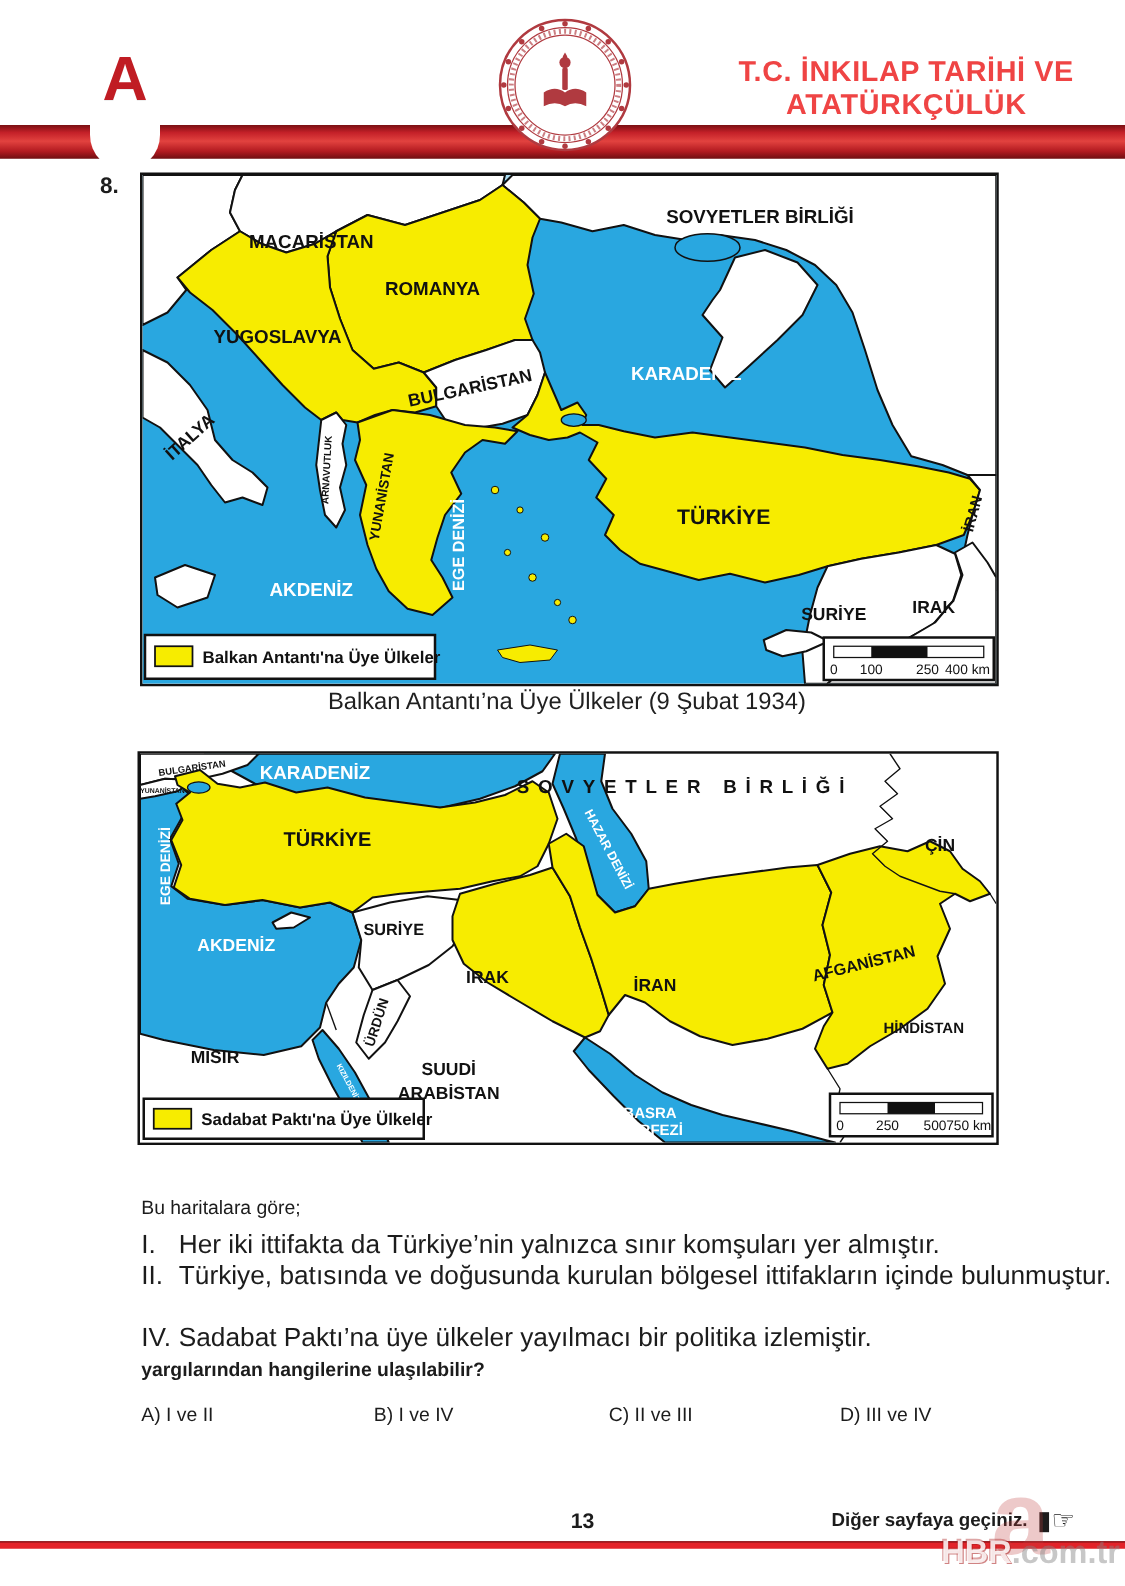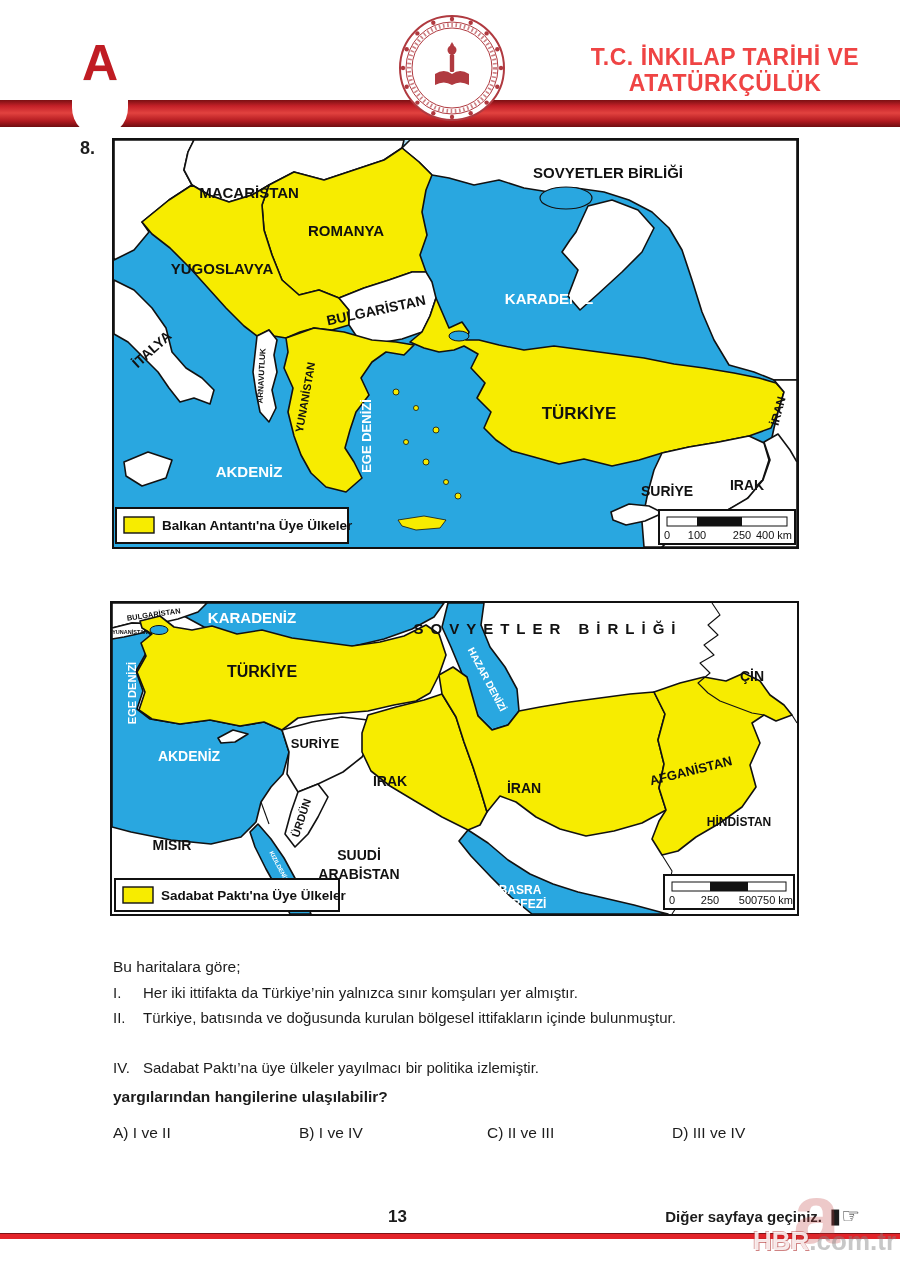--- a/index.html
+++ b/index.html
@@ -18,26 +18,26 @@
   .logo{position:absolute;left:398px;top:14px;z-index:3;}
   
   .qnum{position:absolute;left:80px;top:138px;font-size:18px;font-weight:bold;}
   .mapbox{position:absolute;border:2.5px solid #111;background:#fff;}
   #map1{left:112px;top:138px;width:683px;height:407px;}
   #map2{left:110px;top:601px;width:685px;height:311px;}
   .caption{position:absolute;text-align:center;font-size:19px;color:#202020;}
   #cap1{left:112px;top:551px;width:683px;}
   #cap2{left:110px;top:925px;width:685px;}
   .intro{position:absolute;left:113px;top:958px;font-size:15.5px;font-weight:normal;}
-  .stmt{position:absolute;left:113px;font-size:15px;}
+  .stmt{position:absolute;left:113px;font-size:21px;}
   .stmt .rn{display:inline-block;width:30px;}
   .closing{position:absolute;left:113px;top:1088px;font-size:15.5px;font-weight:bold;}
   .opt{position:absolute;top:1124px;font-size:15.5px;}
   
-  .pageno{position:absolute;left:388px;top:1207px;width:100px;text-align:left;
+  .pageno{position:absolute;left:416px;top:1207px;width:100px;text-align:center;
           font-size:17px;font-weight:bold;}
   .continue{position:absolute;right:78px;top:1208px;font-size:15px;font-weight:bold;
             color:#1c1c1c;}
   .hand{position:absolute;right:40px;top:1204px;font-size:21px;font-style:normal;}
   .redline{position:absolute;left:0;top:1233px;width:900px;height:5px;background:#e32329;
            border-top:1.5px solid #7d1216;}
   .watermark{position:absolute;right:2px;top:1178px;width:150px;height:90px;z-index:5;}
   .wm-a{position:absolute;right:58px;top:-12px;font-size:84px;font-weight:bold;
         color:rgba(190,60,60,.28);}
   .wm-text{position:absolute;right:2px;top:48px;font-size:26px;font-weight:bold;}
@@ -166,20 +166,21 @@
         <rect class="scale-box" x="545" y="370" width="136" height="34"></rect>
         <rect x="553" y="377" width="120" height="9" fill="#fff" stroke="#111" stroke-width="1"></rect>
         <rect x="583" y="377" width="45" height="9" fill="#111"></rect>
         <text class="tick" x="553" y="399" text-anchor="middle">0</text>
         <text class="tick" x="583" y="399" text-anchor="middle">100</text>
         <text class="tick" x="628" y="399" text-anchor="middle">250</text>
         <text class="tick" x="660" y="399" font-size="10.5" text-anchor="middle">400 km</text>
       </g>
     </svg>
   </div>
+  <div class="caption" id="cap1">Balkan Antantı’na Üye Ülkeler (9 Şubat 1934)</div>
 
   <div class="mapbox" id="map2">
     <svg width="685" height="311" viewBox="0 0 685 311">
       <rect x="0" y="0" width="685" height="311" class="land"></rect>
 
       <polygon class="sea cline" points="52,0 332,0 322,14 300,26 272,36 242,43 205,46 165,41 125,34 92,24 70,12"></polygon>
       <polygon class="sea cline" points="0,14 26,20 40,33 33,52 24,68 31,88 25,106 38,116 68,121 98,117 128,123 152,119 170,127 177,149 171,171 159,184 149,199 144,219 129,234 99,241 59,237 19,229 0,224"></polygon>
       <polygon class="sea cline" points="336,0 372,0 369,22 378,44 393,64 405,86 407,108 396,122 380,127 366,113 357,92 349,68 339,44 330,24"></polygon>
       <polygon class="sea cline" points="146,221 159,236 172,255 184,277 194,299 199,311 178,311 167,289 154,266 143,244 138,229"></polygon>
       <polygon class="sea cline" points="356,227 376,240 396,257 418,271 441,281 466,289 492,295 522,302 548,309 556,311 420,311 399,294 379,274 359,253 347,238"></polygon>

